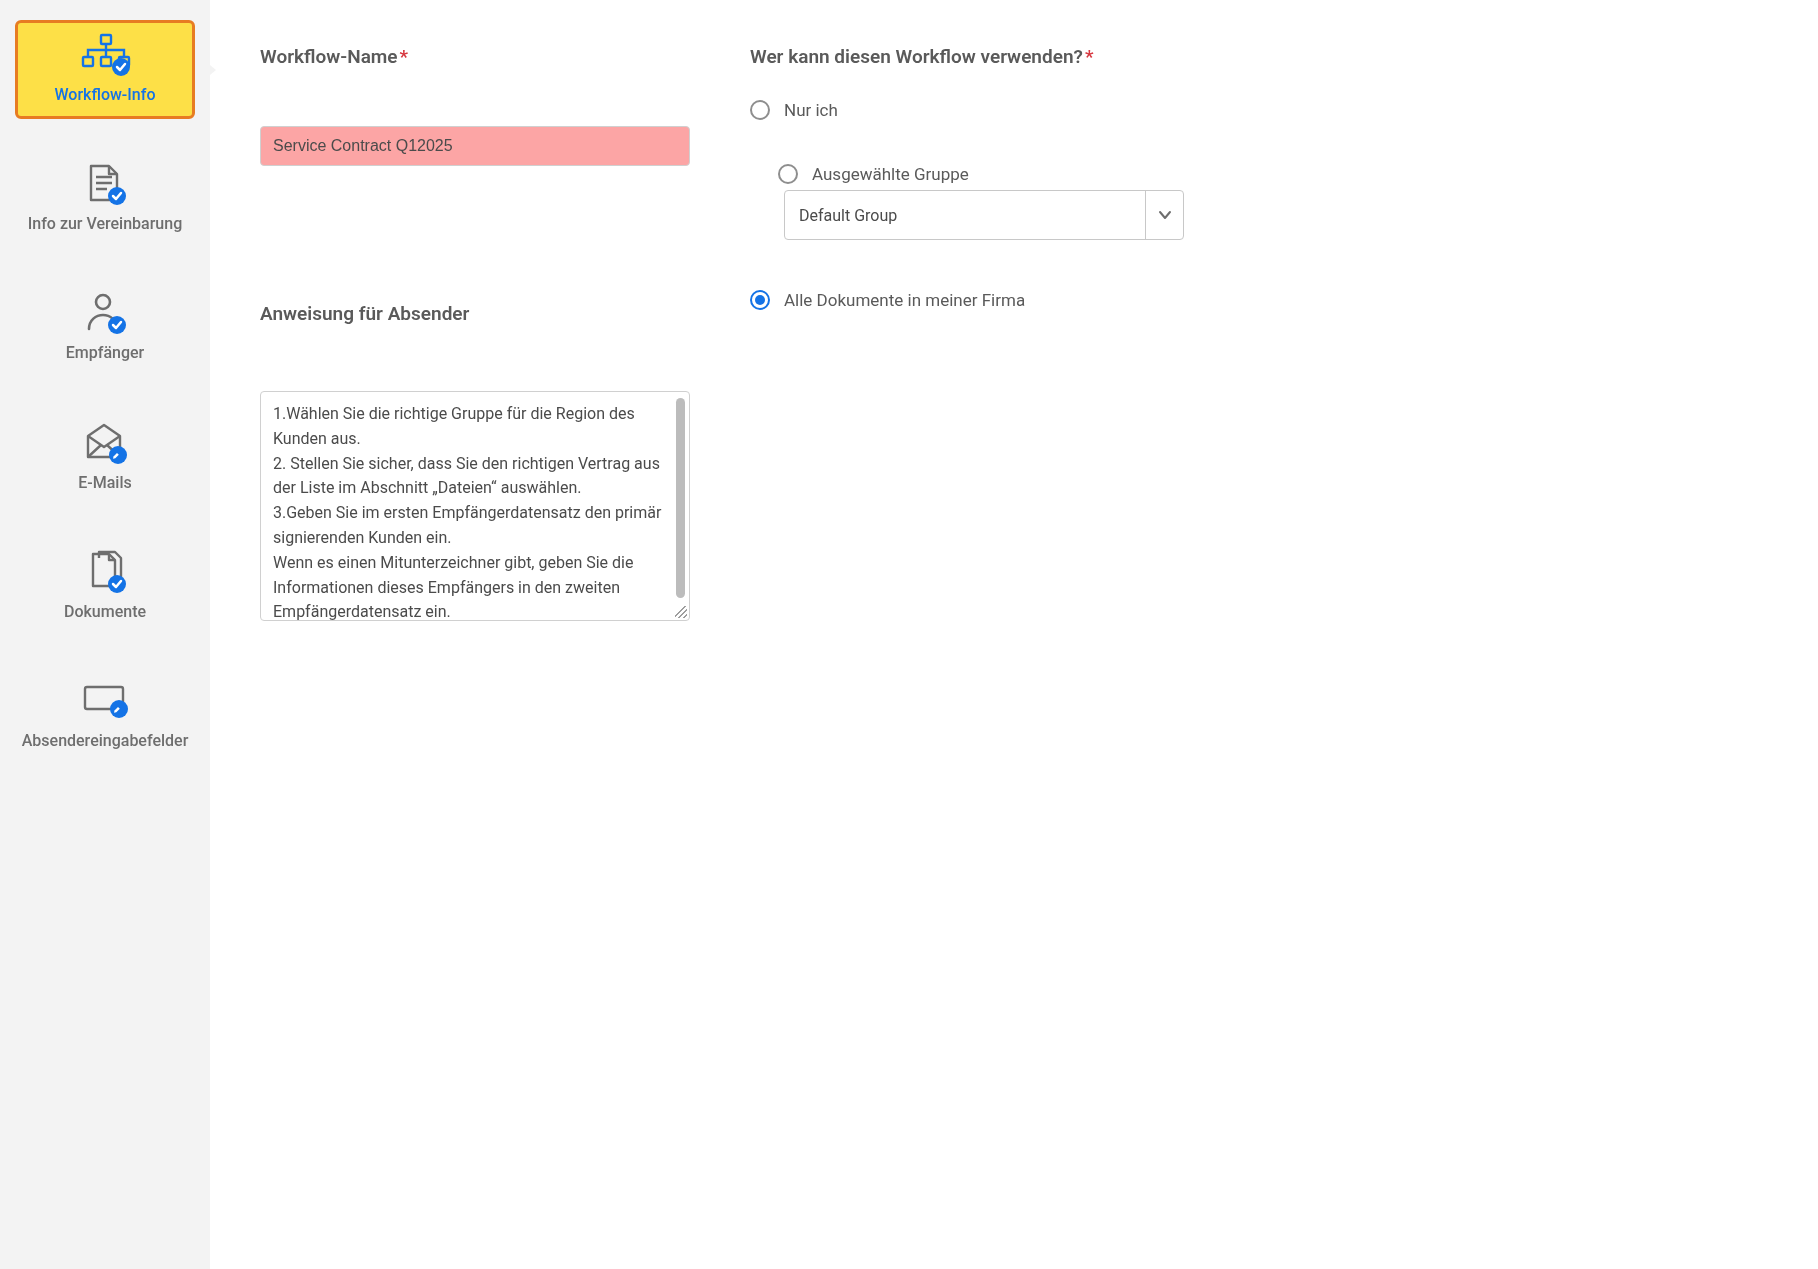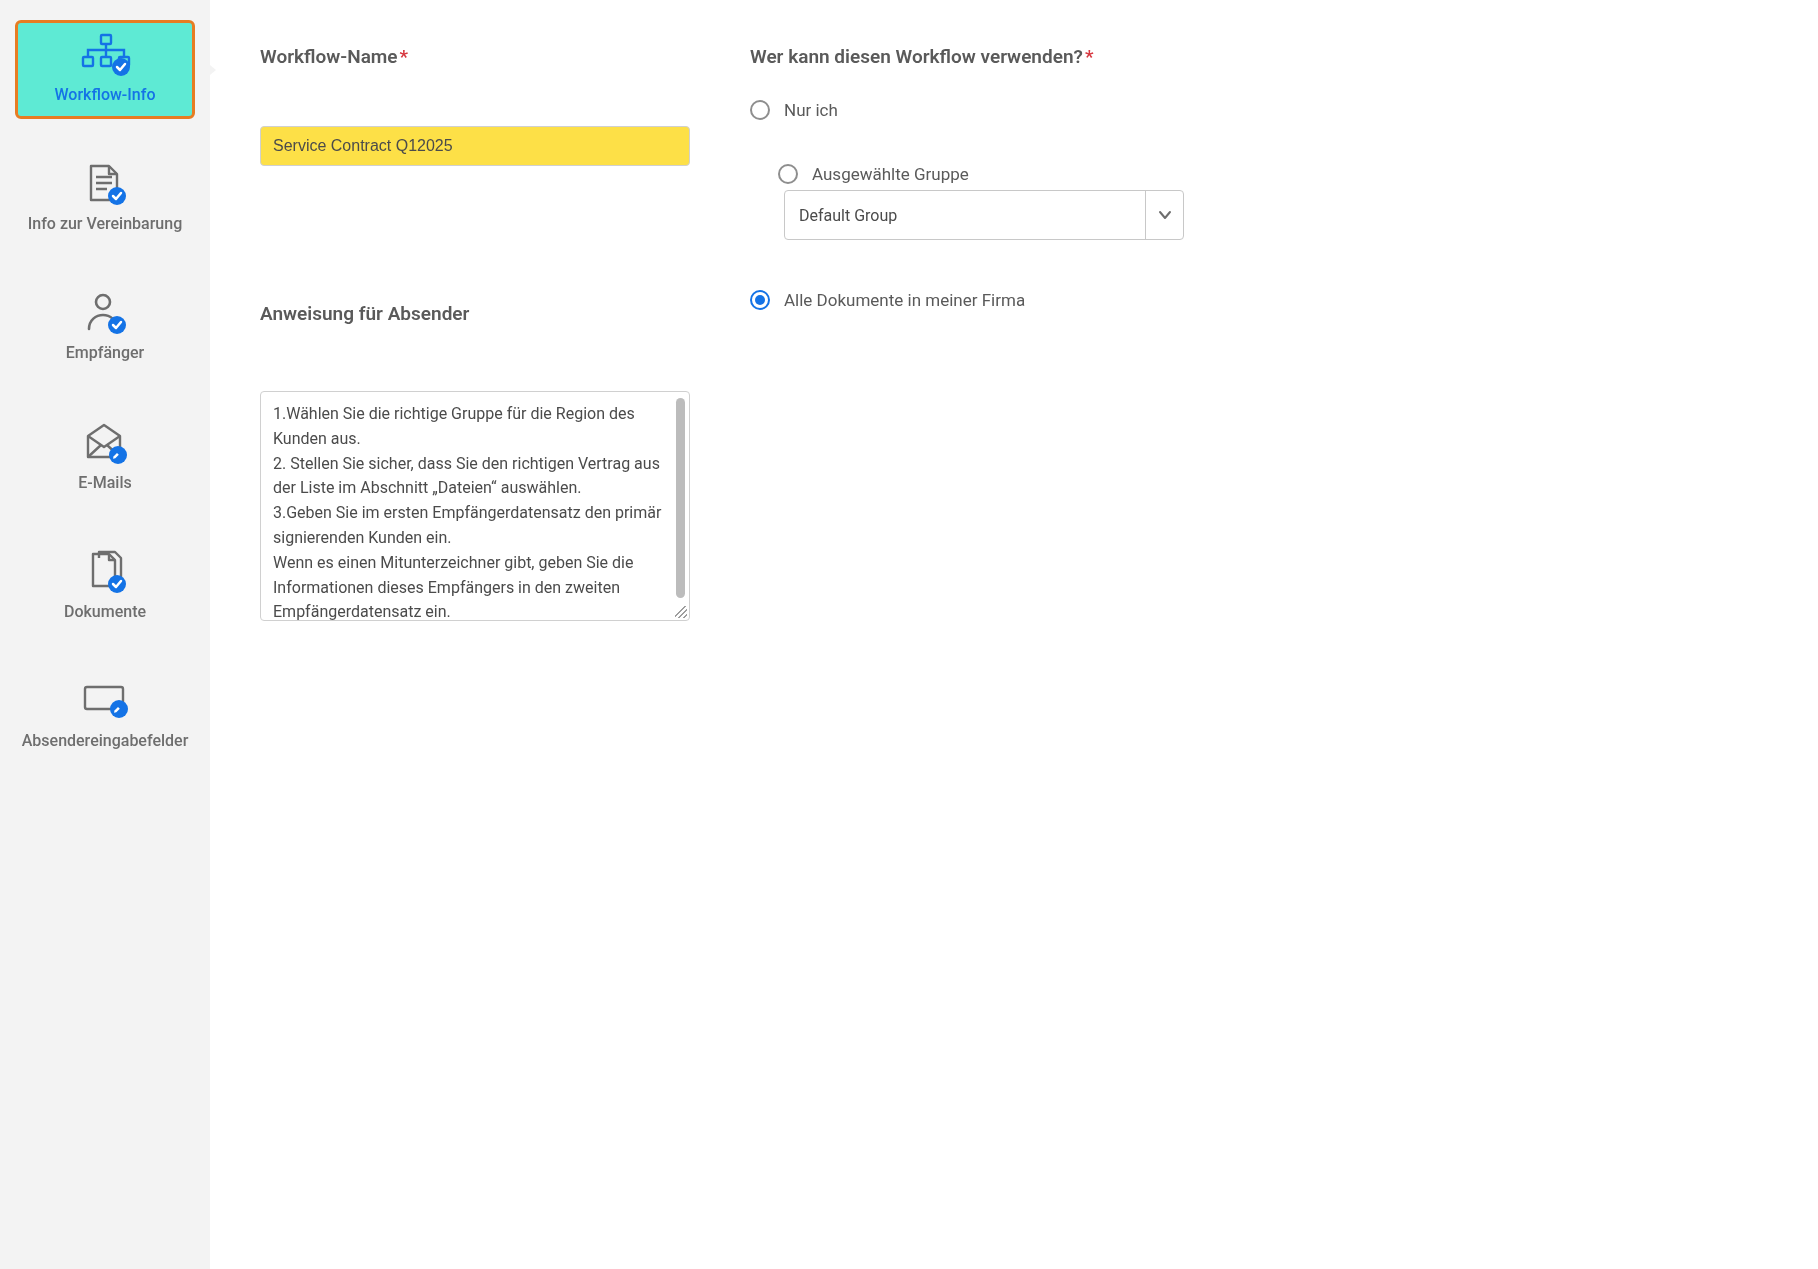--- a/index.html
+++ b/index.html
@@ -28,21 +28,21 @@
     color: #6e6e6e;
     border: 3px solid transparent;
     border-radius: 6px;
     padding: 10px 4px 12px;
     text-align: center;
     position: relative;
   }
   .sidebar-item.active {
     border-color: #e77c22;
     color: #1473e6;
-    background: #5eead4;
+    background: #fde047;
   }
   .sidebar-item.active::after {
     content: "";
     position: absolute;
     right: -24px;
     top: 50%;
     transform: translateY(-50%);
     width: 0; height: 0;
     border-top: 10px solid transparent;
     border-bottom: 10px solid transparent;
@@ -60,21 +60,21 @@
   .req { color: #d7373f; margin-left: 2px; }
 
   .text-input {
     width: 100%;
     height: 40px;
     border: 1px solid #d0d0d0;
     border-radius: 4px;
     padding: 0 12px;
     font-size: 16px;
     color: #4b4b4b;
-    background: #fde047;
+    background: #fca5a5;
   }
 
   .textarea-wrap {
     position: relative;
     width: 100%;
     height: 230px;
     border: 1px solid #d0d0d0;
     border-radius: 4px;
     background: #fff;
     margin-top: 8px;

